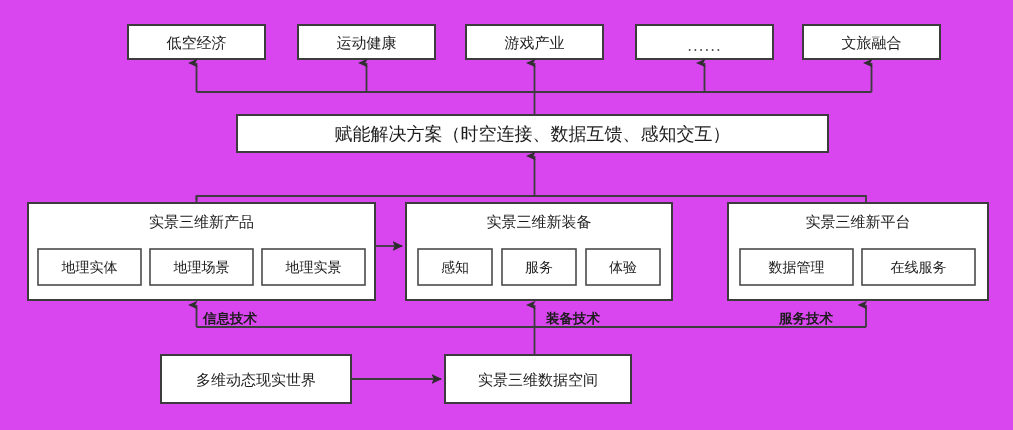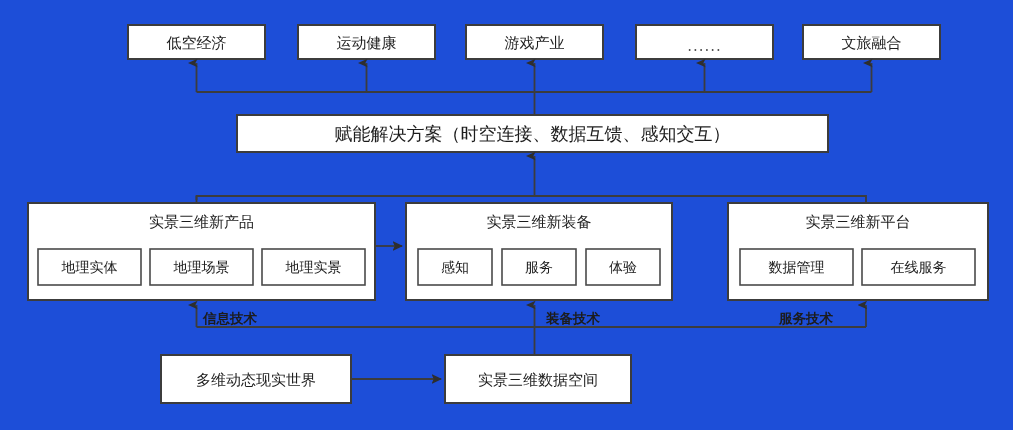--- a/index.html
+++ b/index.html
@@ -10,21 +10,21 @@
   body {
     width: 1013px;
     height: 430px;
     font-family: "DejaVu Sans", "Liberation Sans", sans-serif;
     overflow: hidden;
   }
   #diagram-root {
     position: relative;
     width: 1013px;
     height: 430px;
-    background: #1d4ed8;
+    background: #d946ef;
   }
   svg.layer {
     position: absolute;
     left: 0;
     top: 0;
     width: 1013px;
     height: 430px;
   }
   .bx {
     fill: #ffffff;

